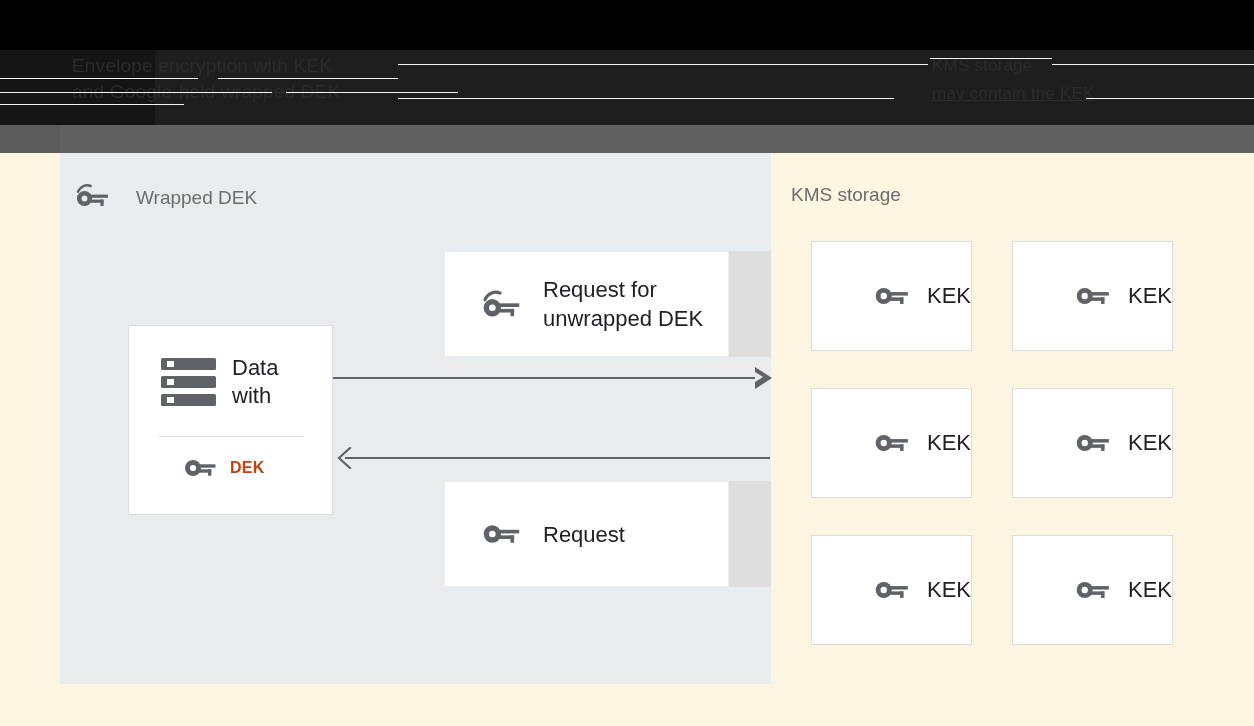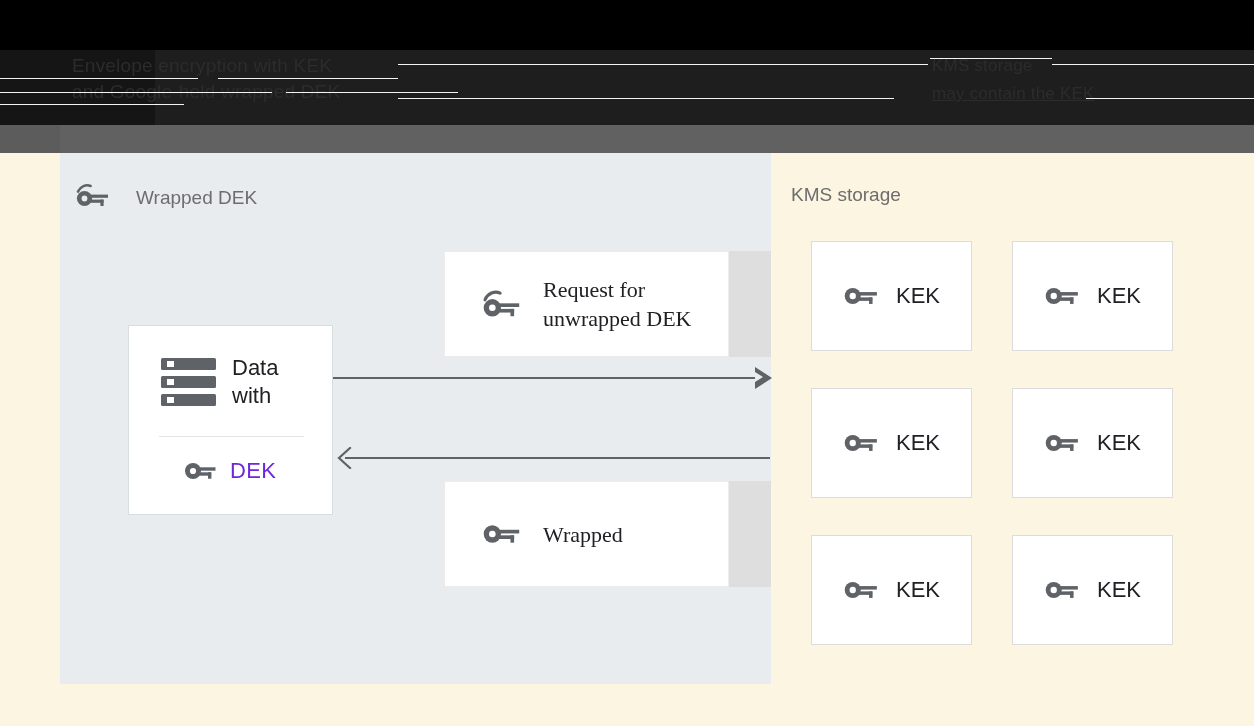--- a/index.html
+++ b/index.html
@@ -134,23 +134,24 @@
     background: #e3e3e3;
   }
   .dc-dek {
     position: absolute;
     left: 55px; top: 132px;
     display: flex;
     align-items: center;
     gap: 14px;
   }
   .dc-dek-label {
-    font-size: 22px;
-    color: #6d28d9;
+    font-size: 16px;
+    color: #c2410c;
     letter-spacing: .3px;
+    font-weight: bold;
   }
 
   
   .msg-strip {
     position: absolute;
     background: #dedede;
     height: 106px;
     left: 729px;
     width: 42px;
   }
@@ -159,21 +160,20 @@
     left: 444px;
     width: 285px;
     height: 106px;
     background: #ffffff;
     border: 1px solid #ececec;
     box-sizing: border-box;
     display: flex;
     align-items: center;
     gap: 22px;
     padding-left: 36px;
-    font-family: Liberation Serif, serif;
   }
   .msg-label {
     font-size: 22px;
     line-height: 29px;
     color: #202124;
   }
   .msg-top    { top: 251px; }
   .msg-bottom { top: 481px; }
 
   
@@ -217,21 +217,21 @@
     grid-template-rows: 110px 110px 110px;
     column-gap: 40px;
     row-gap: 37px;
   }
   .kek-card {
     background: #ffffff;
     border: 1px solid #dcdcdc;
     box-sizing: border-box;
     display: flex;
     align-items: center;
-    justify-content: center;
+    justify-content: flex-end;
     gap: 17px;
   }
   .kek-label {
     font-size: 22px;
     color: #202124;
   }
 
   .icon { display: inline-block; line-height: 0; flex: none; }
 </style>
 </head>
@@ -340,21 +340,21 @@
     <span class="icon">
       <svg width="40" height="26" viewBox="0 0 36 22" xmlns="http://www.w3.org/2000/svg">
         <circle cx="10.2" cy="11" r="7.8" fill="#5f6368"></circle>
         <circle cx="10.2" cy="11" r="3.0" fill="#ffffff"></circle>
         <rect x="16" y="7.2" width="18.4" height="3.3" fill="#5f6368"></rect>
         <rect x="16" y="12.2" width="13.8" height="3.3" fill="#5f6368"></rect>
         <rect x="26.5" y="12.2" width="3.3" height="6.6" fill="#5f6368"></rect>
       </svg>
     </span>
     <span class="msg-label">
-      <span>Wrapped</span><br>
+      <span>Request</span><br>
     </span>
   </div>
 
   <div class="arrow-line arrow-right-line"></div>
   <div class="arrow-head-right"></div>
 
   <div class="arrow-line arrow-left-line"></div>
   <div class="arrow-head-left">
     <svg width="16" height="22" viewBox="0 0 16 22" xmlns="http://www.w3.org/2000/svg">
       <path d="M14 1 L3 11 L14 21" fill="none" stroke="#5f6368" stroke-width="2.2" stroke-linecap="square"></path>

